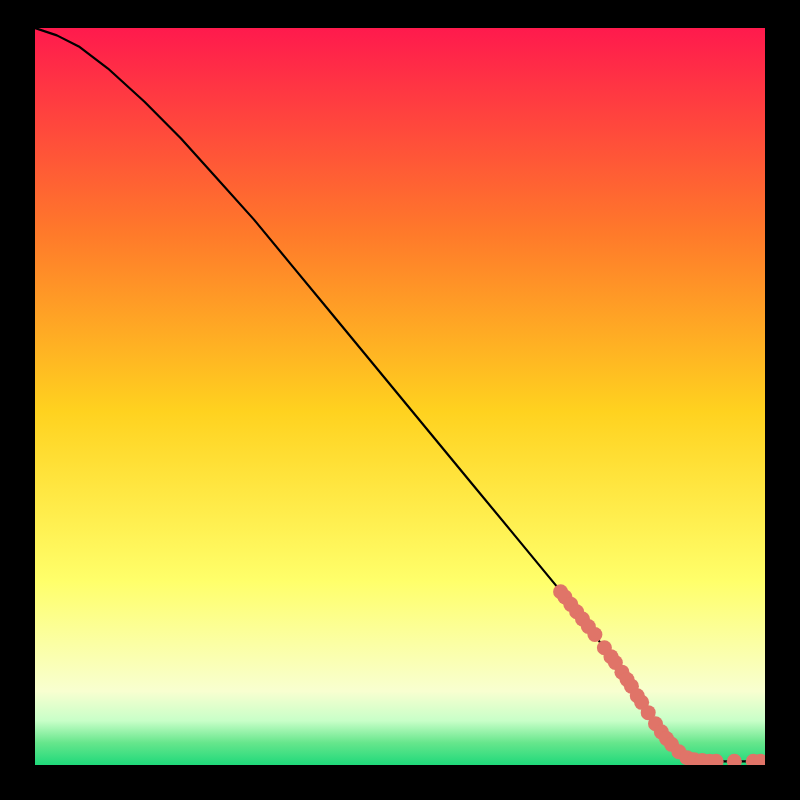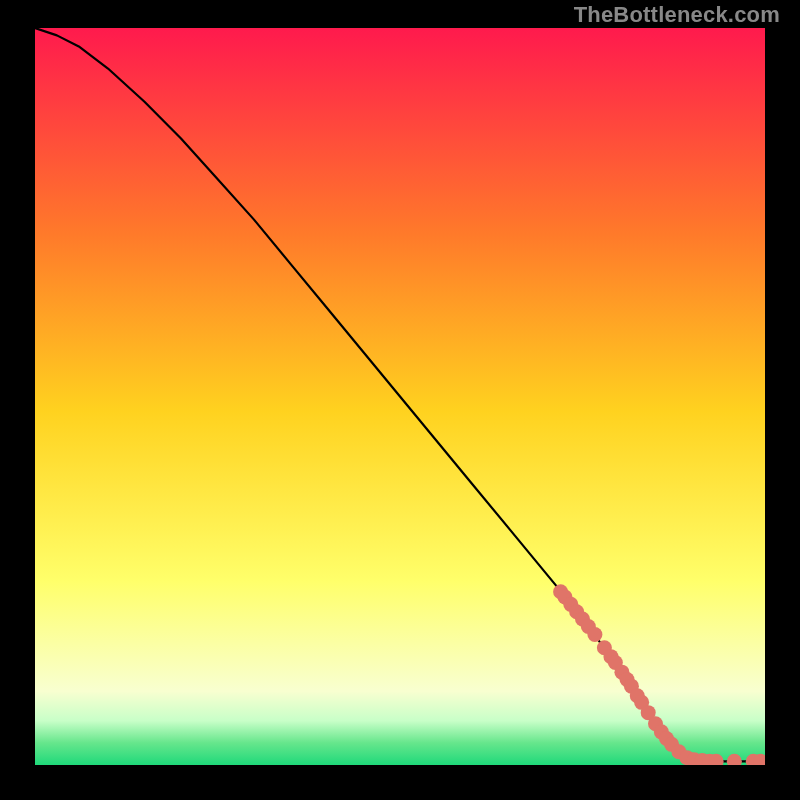--- a/index.html
+++ b/index.html
@@ -35,21 +35,20 @@
     top: 28px;
     width: 730px;
     height: 737px;
   }
   svg { display: block; }
 </style>
 </head>
 <body>
 
 <div class="frame">
-  <div class="watermark">TheBottleneck.com</div>
   <div class="plot">
     <svg id="chart-svg" width="730" height="737" viewBox="0 0 730 737">
       <defs>
         <linearGradient id="bg-grad" x1="0" y1="0" x2="0" y2="1">
           <stop id="g0" offset="0%" stop-color="#ff1a4d"></stop>
           <stop id="g1" offset="28%" stop-color="#ff7a2a"></stop>
           <stop id="g2" offset="52%" stop-color="#ffd21f"></stop>
           <stop id="g3" offset="75%" stop-color="#ffff6a"></stop>
           <stop id="g4" offset="90%" stop-color="#f8ffd0"></stop>
           <stop id="g5" offset="94%" stop-color="#c8ffc8"></stop>

